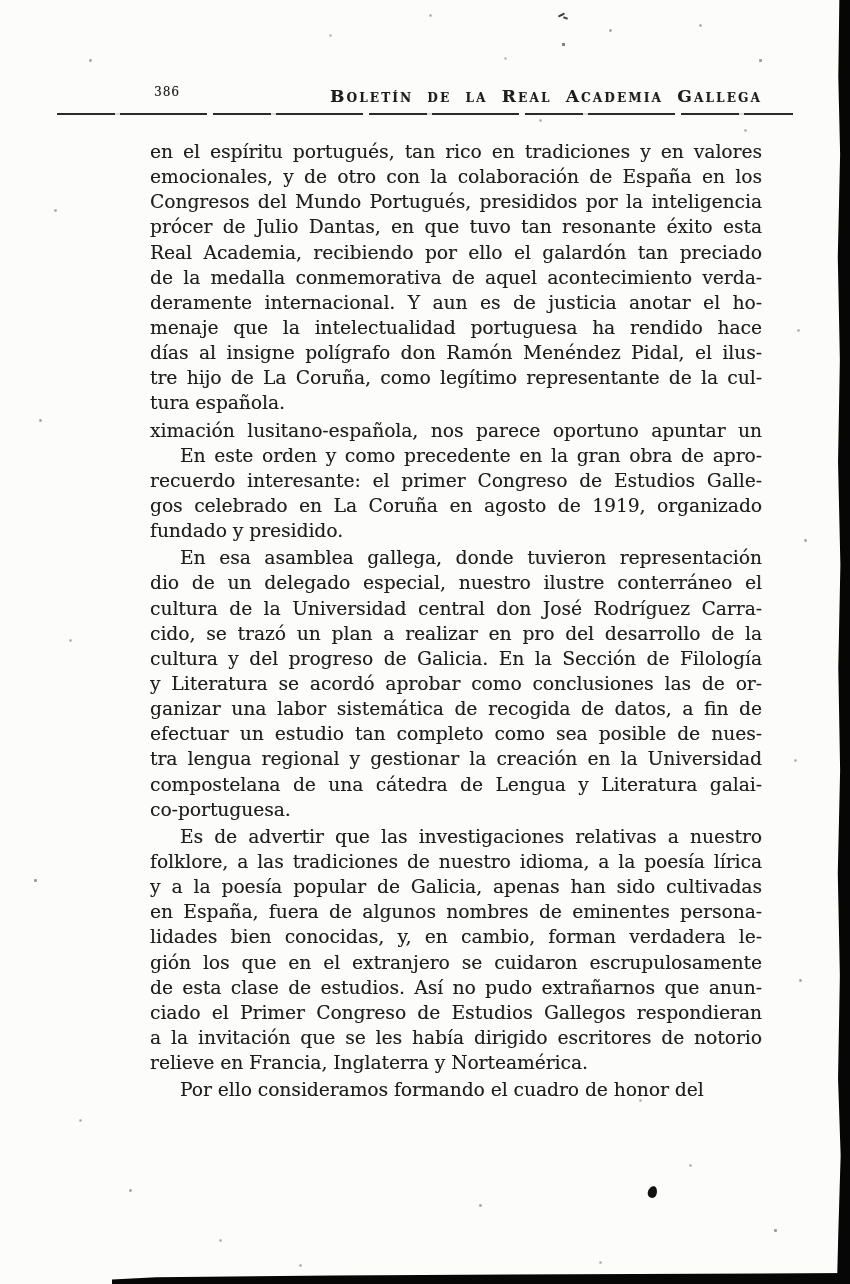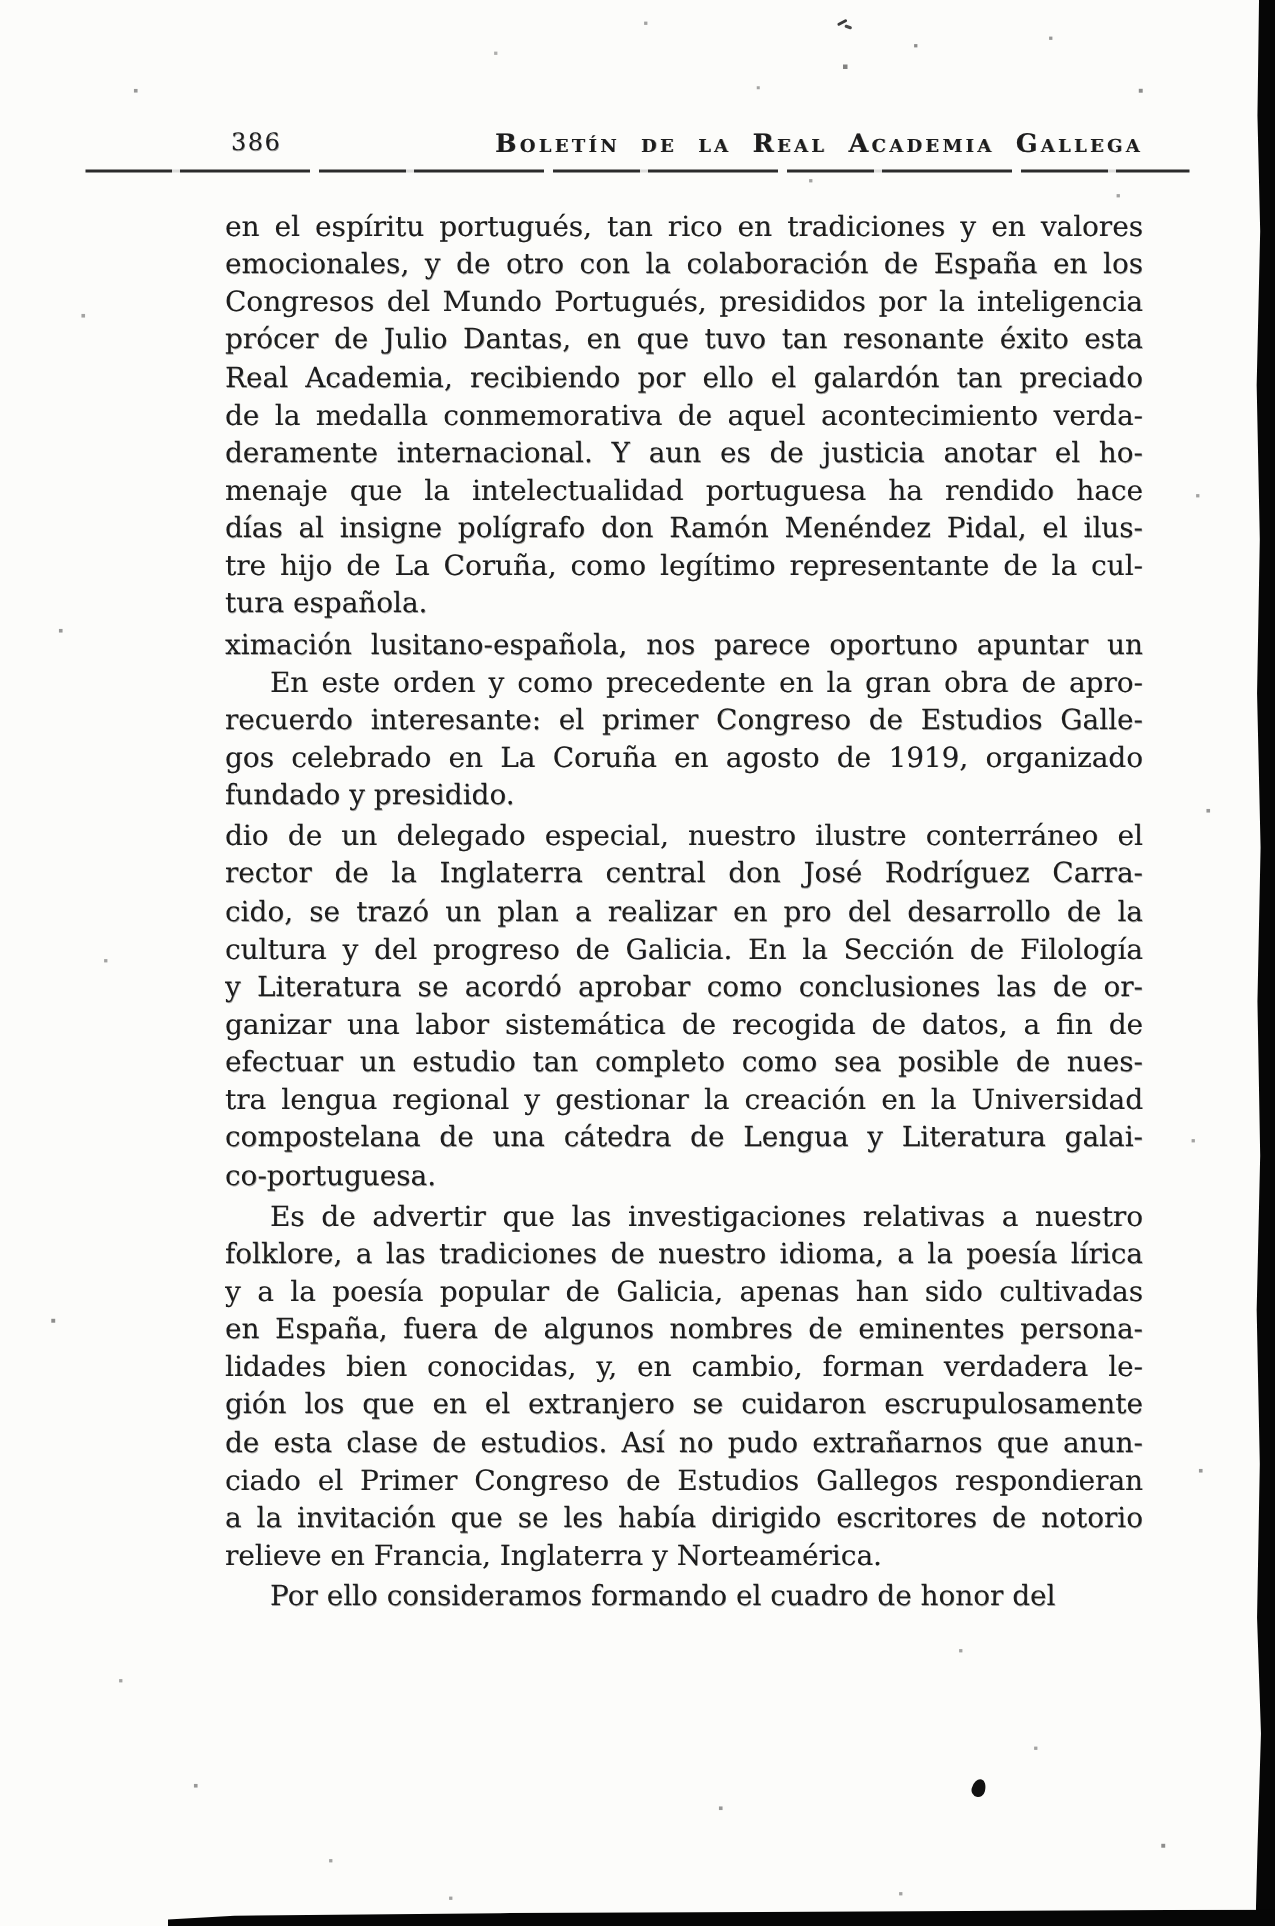--- a/index.html
+++ b/index.html
@@ -5,21 +5,21 @@
   html,body{margin:0;padding:0;background:#e8e8e8;}
   .page{
     position:relative;width:850px;height:1284px;margin:0 auto;
     background:#fcfcfa;overflow:hidden;
     font-family:"DejaVu Serif","Liberation Serif",serif;
     color:#1d1d1d;
   }
   
   .header{position:absolute;top:84px;left:150px;width:612px;height:26px;}
   .page-number{
-    position:absolute;left:4px;top:1px;font-size:16px;letter-spacing:1px;
+    position:absolute;left:4px;top:1px;font-size:12px;letter-spacing:1px;
     text-shadow:0.4px 0.4px 0 rgba(25,25,25,.45);
   }
   .running-title{
     position:absolute;left:0;right:0;top:2px;text-align:right;
     font-variant:small-caps;font-weight:700;font-size:17px;
     letter-spacing:2.2px;word-spacing:6px;
     text-shadow:0.4px 0.4px 0 rgba(25,25,25,.4);
   }
   .header-rule{
     position:absolute;top:113px;left:57px;width:736px;height:2px;
@@ -114,22 +114,23 @@
         <div class="line last">tura española.</div>
       </div>
       <div class="paragraph">
         <div class="line">ximación lusitano-española, nos parece oportuno apuntar un</div>
         <div class="line indent">En este orden y como precedente en la gran obra de apro-</div>
         <div class="line">recuerdo interesante: el primer Congreso de Estudios Galle-</div>
         <div class="line">gos celebrado en La Coruña en agosto de 1919, organizado</div>
         <div class="line last">fundado y presidido.</div>
       </div>
       <div class="paragraph">
+        <div class="line indent">En esa asamblea gallega, donde tuvieron representación</div>
         <div class="line">dio de un delegado especial, nuestro ilustre conterráneo el</div>
-        <div class="line">rector de la Inglaterra central don José Rodríguez Carra-</div>
+        <div class="line">cultura de la Universidad central don José Rodríguez Carra-</div>
         <div class="line">cido, se trazó un plan a realizar en pro del desarrollo de la</div>
         <div class="line">cultura y del progreso de Galicia. En la Sección de Filología</div>
         <div class="line">y Literatura se acordó aprobar como conclusiones las de or-</div>
         <div class="line">ganizar una labor sistemática de recogida de datos, a fin de</div>
         <div class="line">efectuar un estudio tan completo como sea posible de nues-</div>
         <div class="line">tra lengua regional y gestionar la creación en la Universidad</div>
         <div class="line">compostelana de una cátedra de Lengua y Literatura galai-</div>
         <div class="line last">co-portuguesa.</div>
       </div>
       <div class="paragraph">

